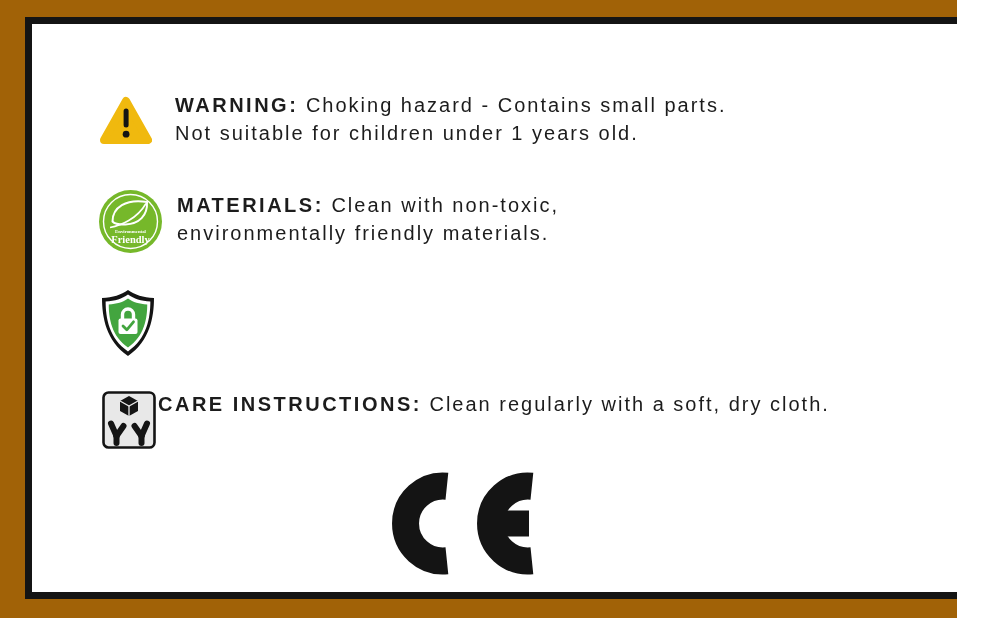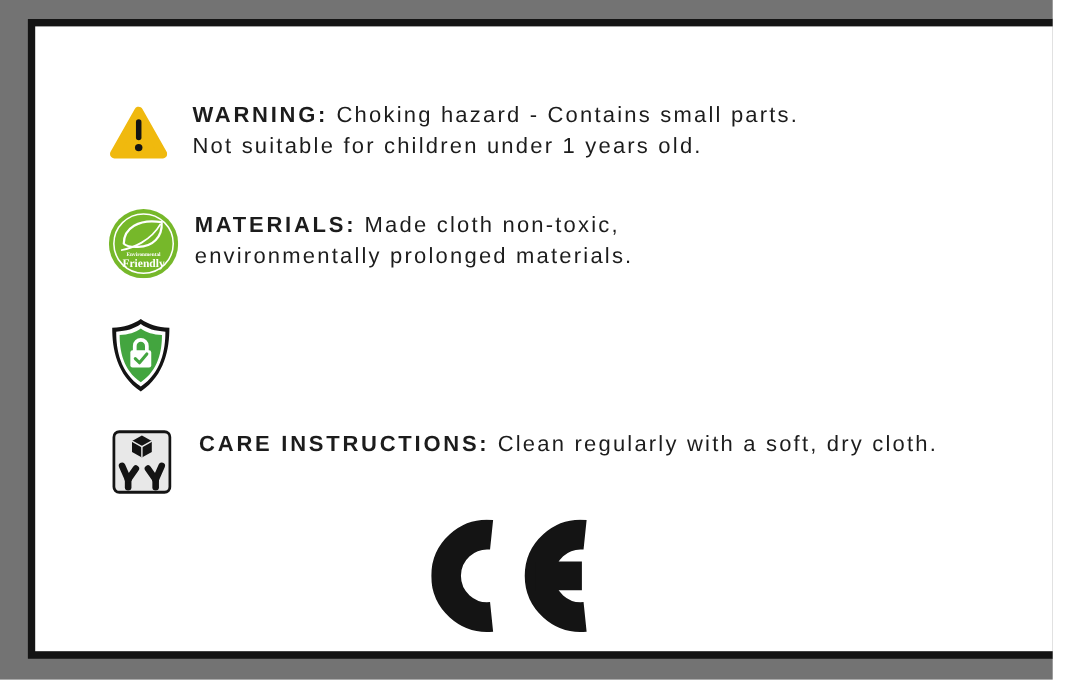--- a/index.html
+++ b/index.html
@@ -1,16 +1,16 @@
 <!DOCTYPE html>
 <html><head>
 <meta charset="utf-8">
 <style>
   html,body{margin:0;padding:0;background:#ffffff;}
-  .stage{position:relative;width:957px;height:618px;background:#737373;overflow:hidden;
+  .stage{position:relative;width:957px;height:618px;background:#a16207;overflow:hidden;
          font-family:"Liberation Sans","DejaVu Sans",sans-serif;color:#1c1c1c;}
   .frame{position:absolute;left:25px;top:17px;width:941px;height:582px;
          border:7px solid #141414;background:#ffffff;box-sizing:border-box;}
   .icon-box{position:absolute;}
   .txt{position:absolute;font-size:20px;line-height:28px;letter-spacing:2px;color:#1c1c1c;
        white-space:nowrap;}
   .txt .lbl{font-weight:700;letter-spacing:2.5px;}
   .ce-wrap{position:absolute;left:392px;top:472px;width:150px;height:103px;}
 </style>
 </head>
@@ -35,22 +35,22 @@
     <svg width="63" height="63" viewBox="0 0 63 63">
       <circle cx="31.5" cy="31.5" r="31.5" fill="#76B82A"></circle>
       <circle cx="31.5" cy="31.5" r="27" fill="none" stroke="#ffffff" stroke-width="1.4"></circle>
       <path d="M13.5 31.5 C13.5 17.5 27 8.5 48 12 C48.8 25.5 40 34 26.5 34.5 C20.5 34.7 15.5 33.8 13.5 31.5 Z" fill="none" stroke="#ffffff" stroke-width="2"></path>
       <path d="M11 37.5 C22 35.5 38 29 47 13.5" fill="none" stroke="#ffffff" stroke-width="1.6"></path>
       <text x="31.5" y="42.5" text-anchor="middle" font-family="Liberation Serif, serif" font-size="4.8" font-weight="700" fill="#ffffff">Environmental</text>
       <text x="31.5" y="52.5" text-anchor="middle" font-family="Liberation Serif, serif" font-size="10.5" font-weight="700" fill="#ffffff">Friendly</text>
     </svg>
   </div>
   <div class="txt" style="left:177px;top:191px;">
-    <div><span class="lbl">MATERIALS:</span><span> Made cloth non-toxic,</span></div>
-    <div>environmentally prolonged materials.</div>
+    <div><span class="lbl">MATERIALS:</span><span> Clean with non-toxic,</span></div>
+    <div>environmentally friendly materials.</div>
   </div>
 
   <div class="icon-box" style="left:100px;top:289px;width:56px;height:68px;">
     <svg width="56" height="68" viewBox="0 0 56 68">
       <path d="M28 1 C35 6 43 8.5 54 9 C54 28 50 52 28 67 C6 52 2 28 2 9 C13 8.5 21 6 28 1 Z" fill="#141414"></path>
       <path d="M28 1 C35 6 43 8.5 54 9 C54 28 50 52 28 67 C6 52 2 28 2 9 C13 8.5 21 6 28 1 Z" fill="#ffffff" transform="translate(28,34) scale(0.86) translate(-28,-34)"></path>
       <path d="M28 1 C35 6 43 8.5 54 9 C54 28 50 52 28 67 C6 52 2 28 2 9 C13 8.5 21 6 28 1 Z" fill="#43A53F" transform="translate(28,34) scale(0.74) translate(-28,-34)"></path>
       <path d="M22.5 30 v-4.5 a5.5 5.5 0 0 1 11 0 V30" fill="none" stroke="#ffffff" stroke-width="3.4"></path>
       <rect x="18.5" y="29.5" width="19" height="15.5" rx="2" fill="#ffffff"></rect>
       <path d="M23 37 L26.8 40.8 L33.5 32.8" fill="none" stroke="#43A53F" stroke-width="2.8" stroke-linecap="round" stroke-linejoin="round"></path>
@@ -70,21 +70,21 @@
       <g stroke="#141414" stroke-width="6" stroke-linecap="round" fill="none">
         <path d="M14.5 52 L14.5 43"></path>
         <path d="M14.5 45 L9 32.5"></path>
         <path d="M14.5 45 L21.5 35"></path>
         <path d="M39.5 52 L39.5 43"></path>
         <path d="M39.5 45 L45 32.5"></path>
         <path d="M39.5 45 L32.5 35"></path>
       </g>
     </svg>
   </div>
-  <div class="txt" style="left:181px;top:390px;">
+  <div class="txt" style="left:158px;top:390px;">
     <div><span class="lbl">CARE INSTRUCTIONS:</span><span> Clean regularly with a soft, dry cloth.</span></div>
   </div>
 
   <div class="ce-wrap">
     <svg width="150" height="103" viewBox="0 0 150 103">
       <path d="M 54.9 14.2 A 37.5 37.5 0 1 0 54.9 88.8" fill="none" stroke="#141414" stroke-width="27"></path>
       <path d="M 139.9 14.2 A 37.5 37.5 0 1 0 139.9 88.8" fill="none" stroke="#141414" stroke-width="27"></path>
       <path d="M 95 51.5 L 137 51.5" fill="none" stroke="#141414" stroke-width="26"></path>
     </svg>
   </div>

